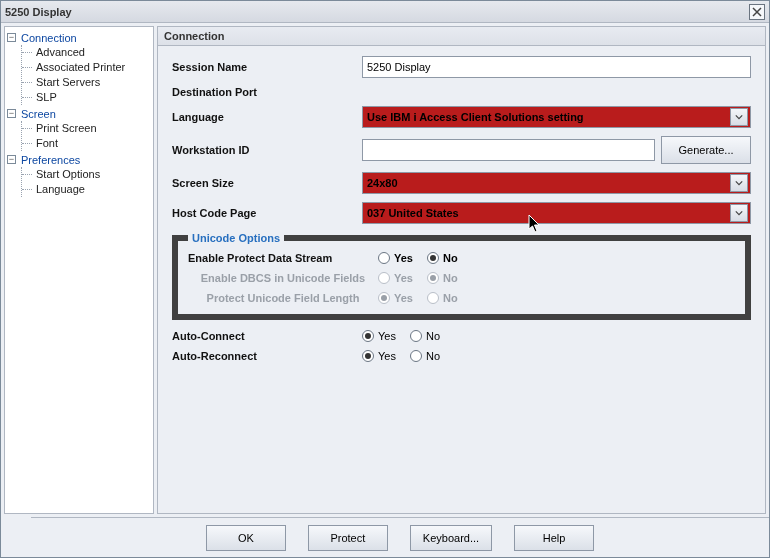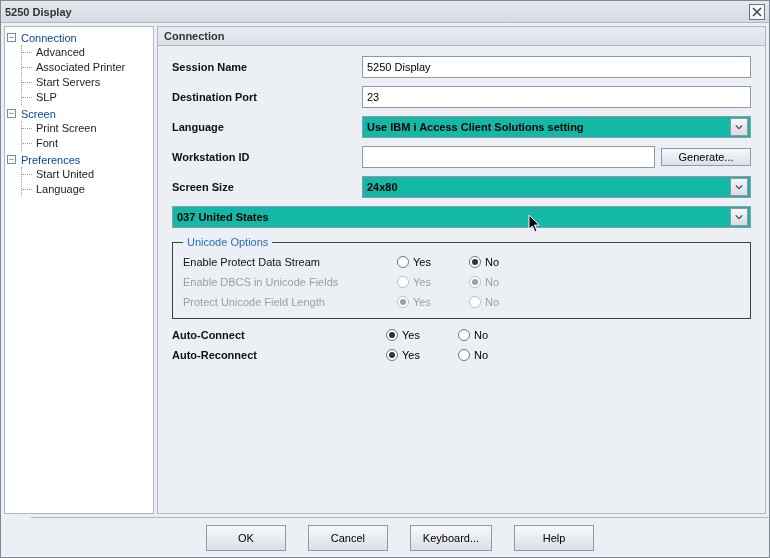--- a/index.html
+++ b/index.html
@@ -20,35 +20,35 @@
   .tree .child { position: relative; padding-left: 14px; color: #222; cursor: pointer; line-height: 15px; }
   .tree .child::before { content: ""; position: absolute; left: 0; top: 7px; width: 10px; border-top: 1px dotted #9aa3b0; }
   .main-panel { flex: 1; border: 1px solid #b0b7c2; background: #eceff4; display: flex; flex-direction: column; }
   .panel-header { background: linear-gradient(#e8ebf1,#dde1e8); border-bottom: 1px solid #b0b7c2; padding: 3px 6px; font-weight: bold; color: #333; }
   .panel-body { padding: 10px 14px 6px 14px; overflow: auto; flex: 1; }
   .row { display: flex; align-items: center; margin-bottom: 8px; }
   .row .lbl { width: 190px; color: #111; }
   .row .ctl { flex: 1; display: flex; align-items: center; gap: 6px; }
   .row.bold .lbl { font-weight: bold; }
   input.textfield { width: 100%; height: 22px; border: 1px solid #8e98a6; background: #fff; padding: 0 4px; font: inherit; }
-  .select { width: 100%; height: 22px; border: 1px solid #8e98a6; background: #14b8a6; display: flex; align-items: center; justify-content: space-between; padding: 0 2px 0 4px; cursor: pointer; font-weight: bold; }
+  .select { width: 100%; height: 22px; border: 1px solid #8e98a6; background: #b91c1c; display: flex; align-items: center; justify-content: space-between; padding: 0 2px 0 4px; cursor: pointer; font-weight: bold; }
   .select .arrow-btn { width: 18px; height: 18px; border: 1px solid #8e98a6; background: linear-gradient(#f4f6f9,#d8dde5); display: flex; align-items: center; justify-content: center; }
   .select .arrow-btn svg { width: 8px; height: 8px; }
   .btn { height: 26px; min-width: 80px; border: 1px solid #8e98a6; background: linear-gradient(#f6f8fb,#dbe0e8); padding: 0 12px; cursor: pointer; font: inherit; }
-  .gen-btn { height: 18px; min-width: 90px; }
-  fieldset.unicode { border: 1px solid #404040; margin: 6px 0 10px 0; padding: 8px 14px 2px 10px; }
+  .gen-btn { height: 28px; min-width: 90px; }
+  fieldset.unicode { border: 6px solid #404040; margin: 6px 0 10px 0; padding: 8px 14px 2px 10px; font-weight: bold; }
   fieldset.unicode legend { color: #276fbf; padding: 0 4px; }
   .rgroup { display: flex; align-items: center; gap: 14px; }
-  .radio { display: flex; align-items: flex-end; gap: 4px; margin-left: 24px; }
+  .radio { display: flex; align-items: flex-end; gap: 4px; }
   .radio .dot { width: 12px; height: 12px; border: 1px solid #6b7684; border-radius: 50%; background: #fff; display: flex; align-items: center; justify-content: center; }
   .radio.selected .dot::after { content: ""; width: 6px; height: 6px; background: #333; border-radius: 50%; display: block; }
   .radio.disabled { color: #9aa0a8; }
   .radio.disabled .dot { border-color: #b9bfc8; }
   .radio.disabled.selected .dot::after { background: #9aa0a8; }
-  .row.disabled .lbl { color: #9aa0a8; }
+  .row.disabled .lbl { color: #9aa0a8; text-align: center; }
   .footer { height: 40px; border-top: 1px solid #b0b7c2; display: flex; align-items: center; justify-content: center; gap: 22px; margin-left: 30px; }
   .cursor { position: absolute; pointer-events: none; }
 </style>
 </head>
 <body>
 
 <div class="window">
   <div class="titlebar">
     <span class="title">5250 Display</span>
     <span class="spacer"></span>
@@ -78,21 +78,21 @@
             <span class="parent-label">Screen</span>
             <ul class="children">
               <li class="child">Print Screen</li>
               <li class="child">Font</li>
             </ul>
           </li>
           <li style="margin-top:2px;">
             <span class="tree-toggle">−</span>
             <span class="parent-label">Preferences</span>
             <ul class="children">
-              <li class="child">Start United</li>
+              <li class="child">Start Options</li>
               <li class="child">Language</li>
             </ul>
           </li>
         </ul>
       </div>
     </div>
 
     <div class="main-panel">
       <div class="panel-header">Connection</div>
       <div class="panel-body" style="position:relative;">
@@ -100,23 +100,20 @@
         <div class="row bold">
           <div class="lbl">Session Name</div>
           <div class="ctl">
               <input class="textfield" value="5250 Display" style="">
             </div>
         </div>
 
 
         <div class="row bold">
           <div class="lbl">Destination Port</div>
-          <div class="ctl">
-              <input class="textfield" value="23" style="">
-            </div>
         </div>
 
         <div class="row bold">
           <div class="lbl">Language</div>
           <div class="ctl">
             <div class="select">
               <span>Use IBM i Access Client Solutions setting</span>
               <span class="arrow-btn">
                   <svg viewBox="0 0 10 10">
                     <path d="M1 3 L5 7 L9 3" fill="none" stroke="#444" stroke-width="1.5"></path>
@@ -142,20 +139,21 @@
               <span class="arrow-btn">
                   <svg viewBox="0 0 10 10">
                     <path d="M1 3 L5 7 L9 3" fill="none" stroke="#444" stroke-width="1.5"></path>
                   </svg>
                 </span>
             </div>
           </div>
         </div>
 
         <div class="row bold">
+          <div class="lbl">Host Code Page</div>
           <div class="ctl">
             <div class="select">
               <span>037 United States</span>
               <span class="arrow-btn">
                   <svg viewBox="0 0 10 10">
                     <path d="M1 3 L5 7 L9 3" fill="none" stroke="#444" stroke-width="1.5"></path>
                   </svg>
                 </span>
             </div>
           </div>
@@ -248,17 +246,17 @@
         <svg class="cursor" style="left:370px; top:168px;" width="14" height="20" viewBox="0 0 14 20">
           <path d="M1 1 L1 15 L4.5 12 L7 18 L9 17 L6.5 11 L11 11 Z" fill="#000" stroke="#fff" stroke-width="1"></path>
         </svg>
 
       </div>
     </div>
   </div>
 
   <div class="footer">
     <button class="btn">OK</button>
-    <button class="btn">Cancel</button>
+    <button class="btn">Protect</button>
     <button class="btn">Keyboard...</button>
     <button class="btn">Help</button>
   </div>
 </div>
 
 </body></html>

